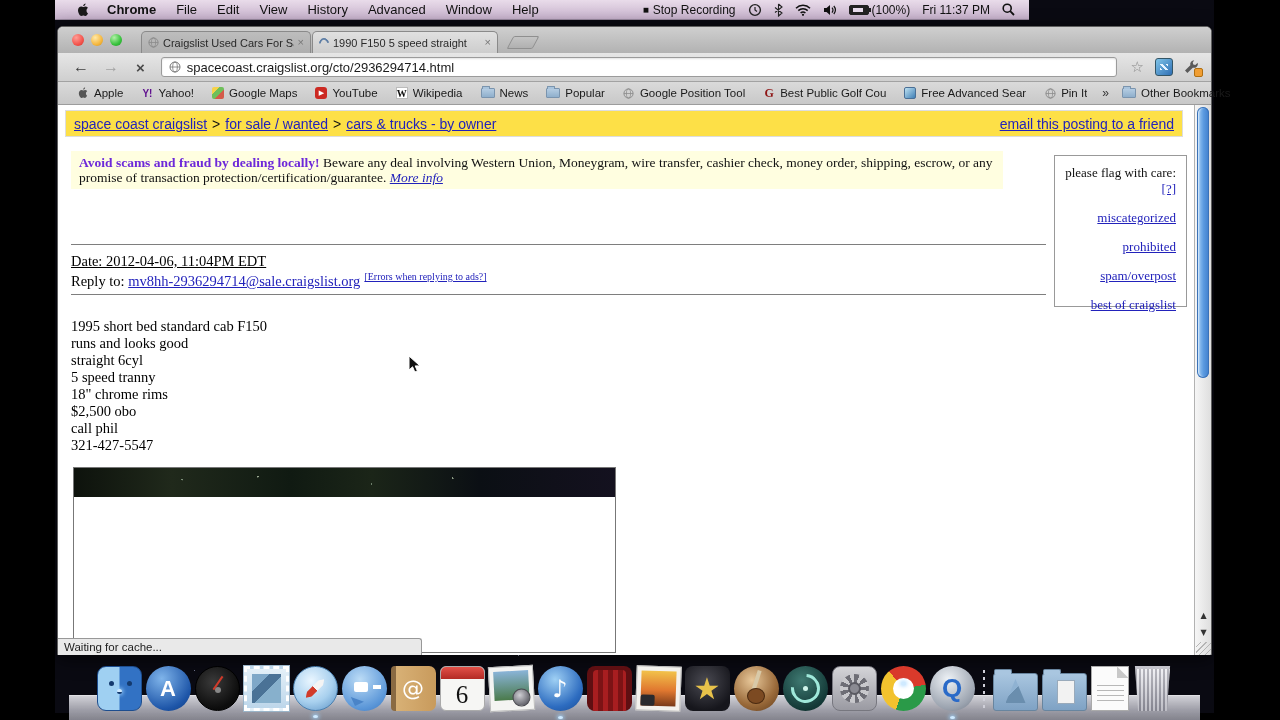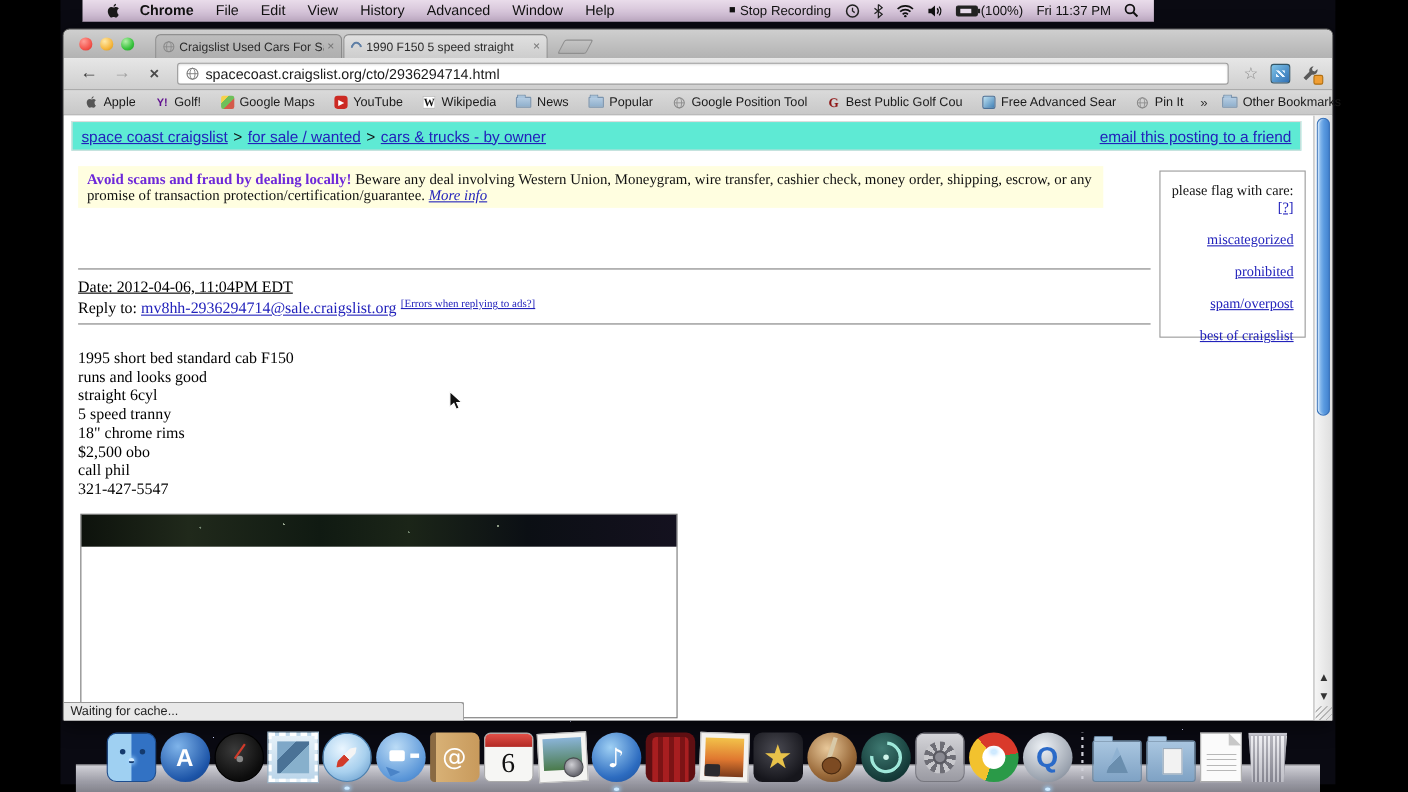--- a/index.html
+++ b/index.html
@@ -106,21 +106,21 @@
   .folder::before { content:""; position:absolute; left:0; top:-3px; width:6px; height:2px;
     background:#a9c4dc; border:1px solid #7a94ae; border-bottom:none; border-radius:1px 1px 0 0; }
   .chev { padding:0 6px; font-size:12px; color:#333; }
   .otherbm { margin-left:auto; display:flex; align-items:center; gap:5px; padding-right:6px; }
 
   
   .content { position:relative; height:550px; background:#fff; overflow:hidden;
     font-family:"Liberation Serif","DejaVu Serif",serif; }
   .pagelink { color:#2222bb; text-decoration:underline; }
   .crumbstrip { position:absolute; top:5px; left:7px; right:28px; height:27px;
-    border:1px solid #ddd; background:#5eead4; display:flex; align-items:center;
+    border:1px solid #ddd; background:#fde047; display:flex; align-items:center;
     font-family:"Liberation Sans",sans-serif; font-size:14px; padding:0 8px; color:#111; }
   .crumbsep { padding:0 5px; }
   .emaillink { margin-left:auto; font-size:14px; }
   .warnbox { position:absolute; top:46px; left:13px; width:932px; background:#fffee0;
     padding:4px 8px; font-size:13.5px; line-height:15px; color:#111; }
   .warnbold { color:#6d28d9; font-weight:bold; }
   .moreinfo { font-style:italic; }
   .flagbox { position:absolute; top:50px; left:996px; width:133px; height:152px;
     border:1px solid #999; background:#fff; padding:9px 10px; text-align:right;
     font-size:13px; color:#111; }
@@ -276,21 +276,21 @@
 
   
   .svgi { display:flex; align-items:center; }
 </style>
 </head>
 <body>
 
 <div id="stage">
   <div class="desktop"></div>
 
-  <div class="menubar" style="left:55px;width:974px;margin-left:20px;">
+  <div class="menubar" style="left:55px;width:974px;">
     <span class="apple svgi">
       <svg width="12" height="14" viewBox="0 0 12 14">
           <path fill="#1a1a1a" d="M9.5 7.4c0-1.8 1.5-2.6 1.5-2.6S10.2 3.4 8.6 3.4c-1 0-1.7.5-2.2.5-.6 0-1.3-.5-2.2-.5C2.6 3.4 1 4.9 1 7.3c0 2.8 2 5.7 3.2 5.7.6 0 1.2-.5 2.1-.5.9 0 1.3.5 2.1.5 1.2 0 2.6-2.6 2.6-2.6S9.5 9.6 9.5 7.4zM7.9 2.3C8.6 1.5 8.5.5 8.5.5S7.5.6 6.8 1.4 6.2 3 6.2 3s1.1.1 1.7-.7z"></path>
         </svg>
     </span>
     <span class="mitem app">Chrome</span>
     <span class="mitem">File</span>
     <span class="mitem">Edit</span>
     <span class="mitem">View</span>
     <span class="mitem">History</span>
@@ -393,21 +393,21 @@
       <span class="bm">
         <span class="bmico svgi">
           <svg width="10" height="12" viewBox="0 0 12 14">
               <path fill="#555" d="M9.5 7.4c0-1.8 1.5-2.6 1.5-2.6S10.2 3.4 8.6 3.4c-1 0-1.7.5-2.2.5-.6 0-1.3-.5-2.2-.5C2.6 3.4 1 4.9 1 7.3c0 2.8 2 5.7 3.2 5.7.6 0 1.2-.5 2.1-.5.9 0 1.3.5 2.1.5 1.2 0 2.6-2.6 2.6-2.6S9.5 9.6 9.5 7.4zM7.9 2.3C8.6 1.5 8.5.5 8.5.5S7.5.6 6.8 1.4 6.2 3 6.2 3s1.1.1 1.7-.7z"></path>
             </svg>
         </span>
           <span class="lbl">Apple</span>
       </span>
       <span class="bm">
         <span class="bmico ico-y">Y!</span>
-        <span class="lbl">Golf!</span>
+        <span class="lbl">Yahoo!</span>
       </span>
       <span class="bm">
         <span class="bmico ico-maps"></span>
         <span class="lbl">Google Maps</span>
       </span>
       <span class="bm">
         <span class="bmico ico-yt">▶</span>
         <span class="lbl">YouTube</span>
       </span>
       <span class="bm">

